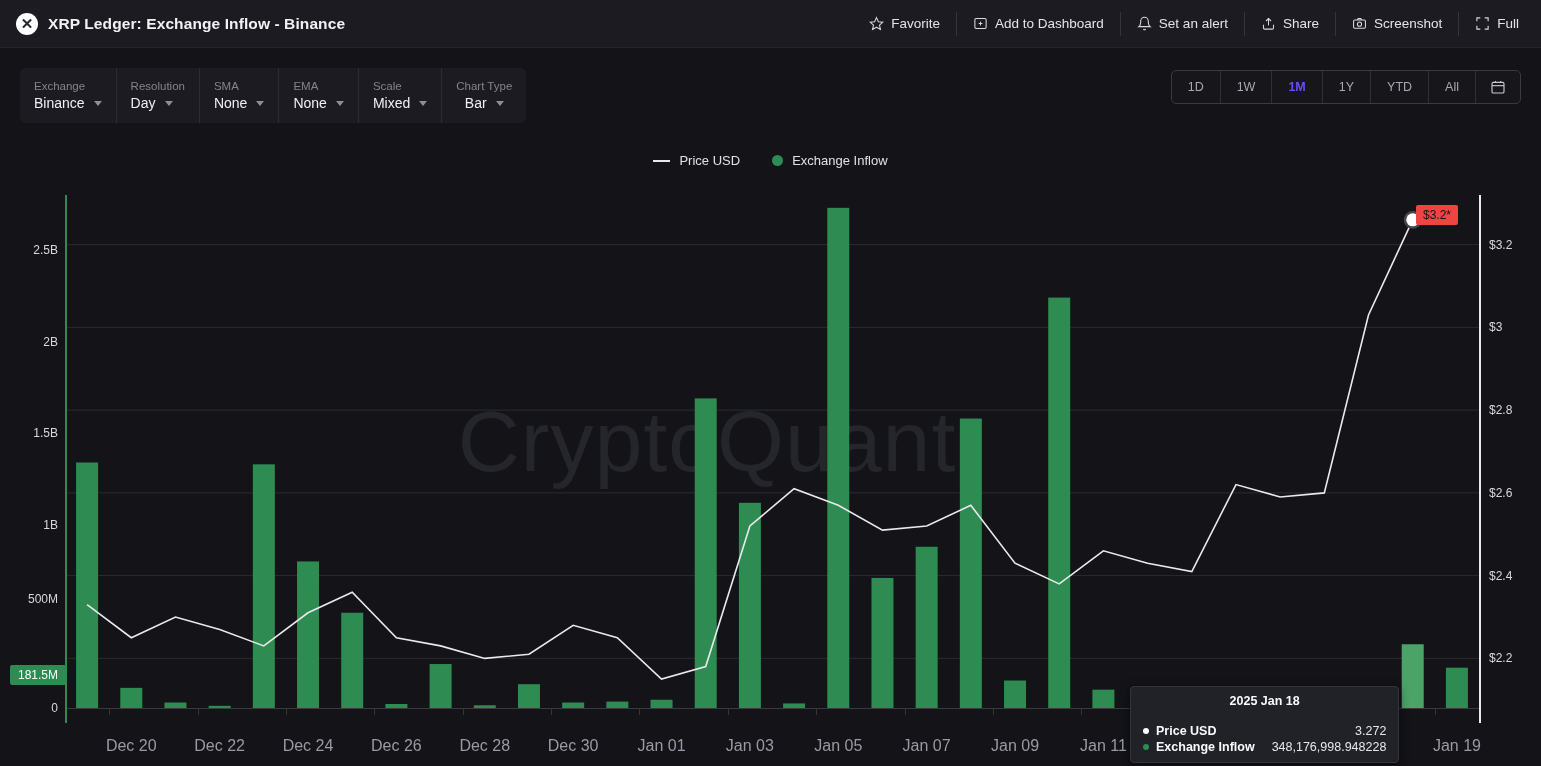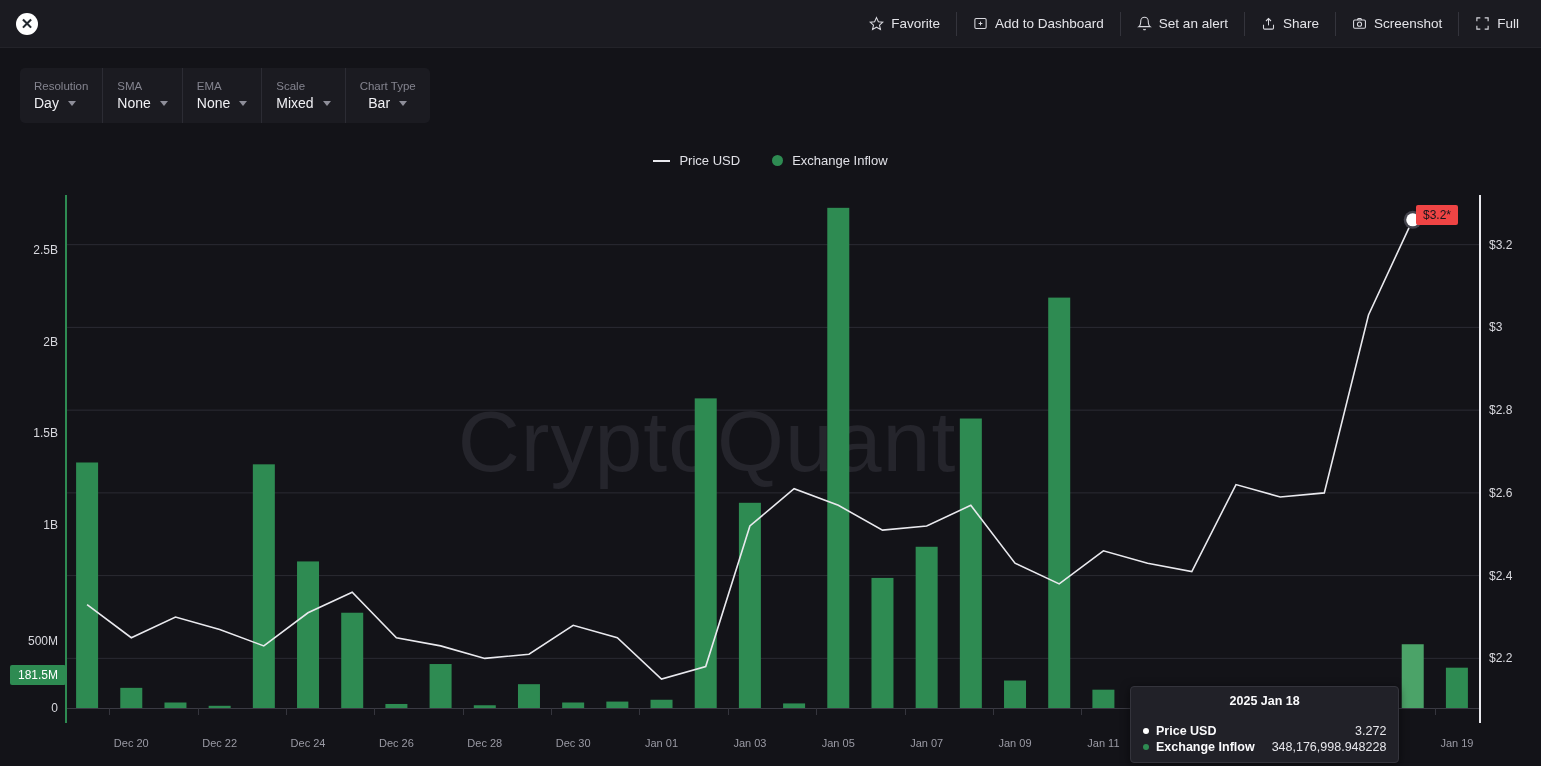--- a/index.html
+++ b/index.html
@@ -111,21 +111,21 @@
     position: absolute; left: 10px; background: #2e8b52; color: #ffffff;
     font-size: 12px; padding: 3px 8px; border-radius: 2px;
     transform: translateY(-50%); white-space: nowrap;
   }
   .badge-right {
     position: absolute; left: 1416px; background: #ef4444; color: #16161b;
     font-size: 12px; padding: 3px 7px; border-radius: 2px;
     transform: translateY(-50%); white-space: nowrap;
   }
   .xlabel {
-    position: absolute; color: #9a9aa4; font-size: 11px;
+    position: absolute; color: #9a9aa4; font-size: 16px;
     transform: translateX(-50%); white-space: nowrap;
   }
   .xtick { position: absolute; width: 1px; background: #35353d; }
 
   
   .tooltip {
     position: absolute; left: 1130px; top: 686px;
     background: #212128; border: 1px solid #34343c; border-radius: 4px;
     padding: 7px 12px 8px 12px; min-width: 228px;
     box-shadow: 0 2px 10px rgba(0,0,0,.55);
@@ -137,20 +137,21 @@
   .tt-val { color: #e6e6eb; margin-left: auto; padding-left: 10px; }
 </style>
 </head>
 <body>
 
 <div class="app">
 
   <div class="topbar">
     <div class="title-wrap">
       <span class="xrp-logo">✕</span>
+      <span class="chart-title">XRP Ledger: Exchange Inflow - Binance</span>
     </div>
     <div class="top-actions">
 
       <div class="top-action">
         <span>
           <svg width="15" height="15" viewBox="0 0 24 24" fill="none" stroke="#d8d8de" stroke-width="1.7">
               <polygon points="12,2.6 15,9.2 22,9.9 16.8,14.6 18.3,21.4 12,17.9 5.7,21.4 7.2,14.6 2,9.9 9,9.2"></polygon>
             </svg>
         </span>
         <span>Favorite</span>
@@ -209,20 +210,27 @@
             </svg>
         </span>
         <span>Full</span>
       </div>
 
     </div>
   </div>
 
   <div class="controls">
     <div class="ctrl">
+      <span class="ctrl-label">Exchange</span>
+      <span class="ctrl-value-row">
+        <span class="ctrl-value">Binance</span>
+        <span class="caret"></span>
+      </span>
+    </div>
+    <div class="ctrl">
       <span class="ctrl-label">Resolution</span>
       <span class="ctrl-value-row">
         <span class="ctrl-value">Day</span>
         <span class="caret"></span>
       </span>
     </div>
     <div class="ctrl">
       <span class="ctrl-label">SMA</span>
       <span class="ctrl-value-row">
         <span class="ctrl-value">None</span>
@@ -245,20 +253,36 @@
     </div>
     <div class="ctrl">
       <span class="ctrl-label">Chart Type</span>
       <span class="ctrl-value-row">
         <span class="ctrl-value">Bar</span>
         <span class="caret"></span>
       </span>
     </div>
   </div>
 
+  <div class="range-box" id="range-box">
+      <div class="range-btn">1D</div>
+      <div class="range-btn">1W</div>
+      <div class="range-btn active">1M</div>
+      <div class="range-btn">1Y</div>
+      <div class="range-btn">YTD</div>
+      <div class="range-btn">All</div>
+      <div class="range-cal">
+        <svg width="16" height="16" viewBox="0 0 24 24" fill="none" stroke="#c8c8d2" stroke-width="1.7">
+          <rect x="3" y="5" width="18" height="16" rx="2"></rect>
+          <line x1="3" y1="10" x2="21" y2="10"></line>
+          <line x1="8" y1="3" x2="8" y2="6"></line>
+          <line x1="16" y1="3" x2="16" y2="6"></line>
+        </svg>
+      </div>
+    </div>
 
   <div class="legend">
     <div class="legend-item">
       <span class="legend-line"></span>
       <span class="legend-text">Price USD</span>
     </div>
     <div class="legend-item">
       <span class="legend-dot"></span>
       <span class="legend-text">Exchange Inflow</span>
     </div>
@@ -309,21 +333,21 @@
           <path d="M22.1 409.6 L66.3 442.7 L110.5 422.0 L154.7 434.4 L198.8 450.9 L243.0 417.8 L287.2 397.2 L331.4 442.7 L375.6 450.9 L419.8 463.4 L464.0 459.2 L508.2 430.3 L552.3 442.7 L596.5 484.0 L640.7 471.6 L684.9 331.0 L729.1 293.7 L773.3 310.3 L817.5 335.1 L861.7 331.0 L905.8 310.3 L950.0 368.2 L994.2 388.9 L1038.4 355.8 L1082.6 368.2 L1126.8 376.5 L1171.0 289.6 L1215.2 302.0 L1259.3 297.9 L1303.5 120.0 L1347.7 24.8 L1391.9 19.9 " fill="none" stroke="#e9e9ee" stroke-width="1.6"></path>
           <circle cx="1347.71875" cy="24.822580645161338" r="9" fill="#44444d"></circle>
           <circle cx="1347.71875" cy="24.822580645161338" r="6.5" fill="#ffffff"></circle>
         </svg>
         <div style="position: absolute; left: 0px; top: 513px; width: 1414px; height: 1px; background: rgb(58, 58, 67);"></div>
       </div>
     <div class="axis-left-line"></div>
     <div class="axis-right-line"></div>
     <div id="axis-labels">
         <div class="ylabel-left" style="top: 523px; right: 1483px;">0</div>
-        <div class="ylabel-left" style="top: 456px; right: 1483px;">500M</div>
+        <div class="ylabel-left" style="top: 414px; right: 1483px;">500M</div>
         <div class="ylabel-left" style="top: 339.786px; right: 1483px;">1B</div>
         <div class="ylabel-left" style="top: 248.179px; right: 1483px;">1.5B</div>
         <div class="ylabel-left" style="top: 156.571px; right: 1483px;">2B</div>
         <div class="ylabel-left" style="top: 64.9643px; right: 1483px;">2.5B</div>
         <div class="ylabel-right" style="top: 473.355px;">$2.2</div>
         <div class="ylabel-right" style="top: 390.613px;">$2.4</div>
         <div class="ylabel-right" style="top: 307.871px;">$2.6</div>
         <div class="ylabel-right" style="top: 225.129px;">$2.8</div>
         <div class="ylabel-right" style="top: 142.387px;">$3</div>
         <div class="ylabel-right" style="top: 59.6452px;">$3.2</div>

